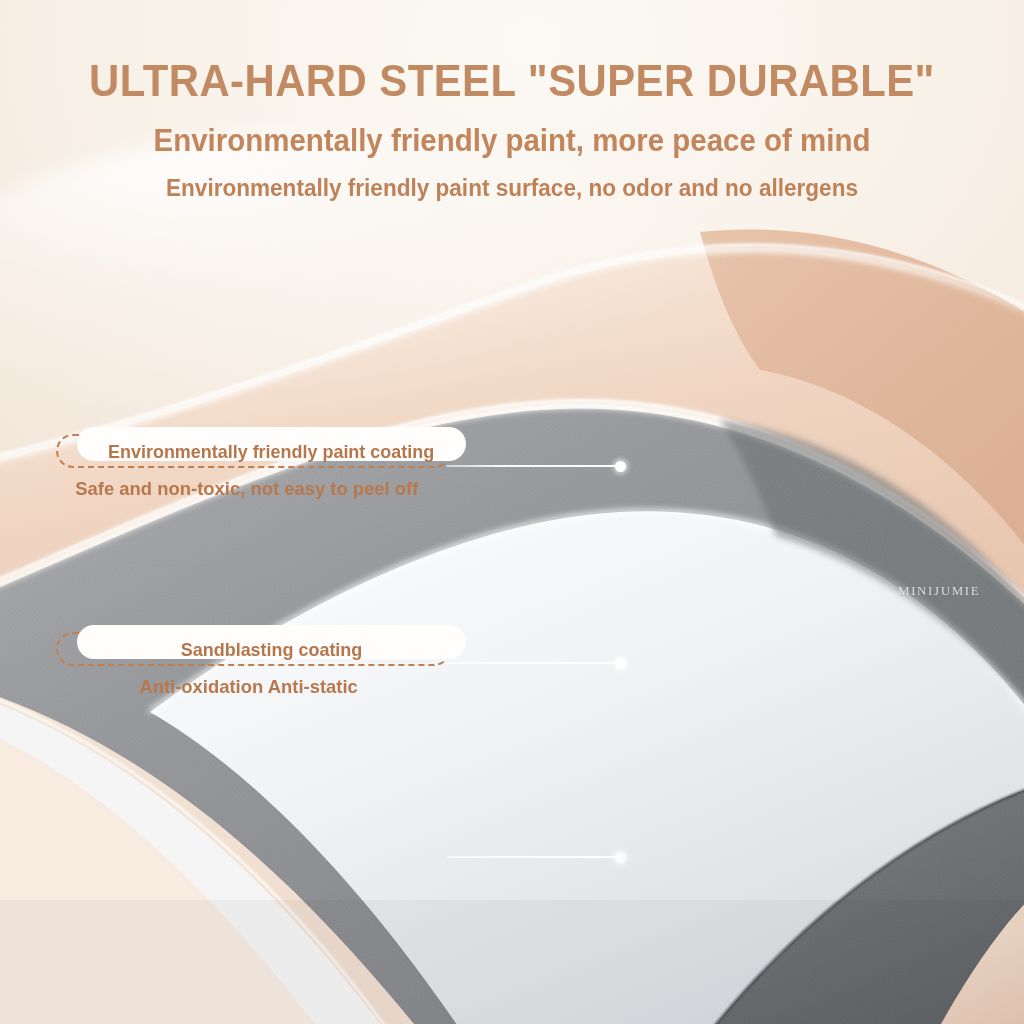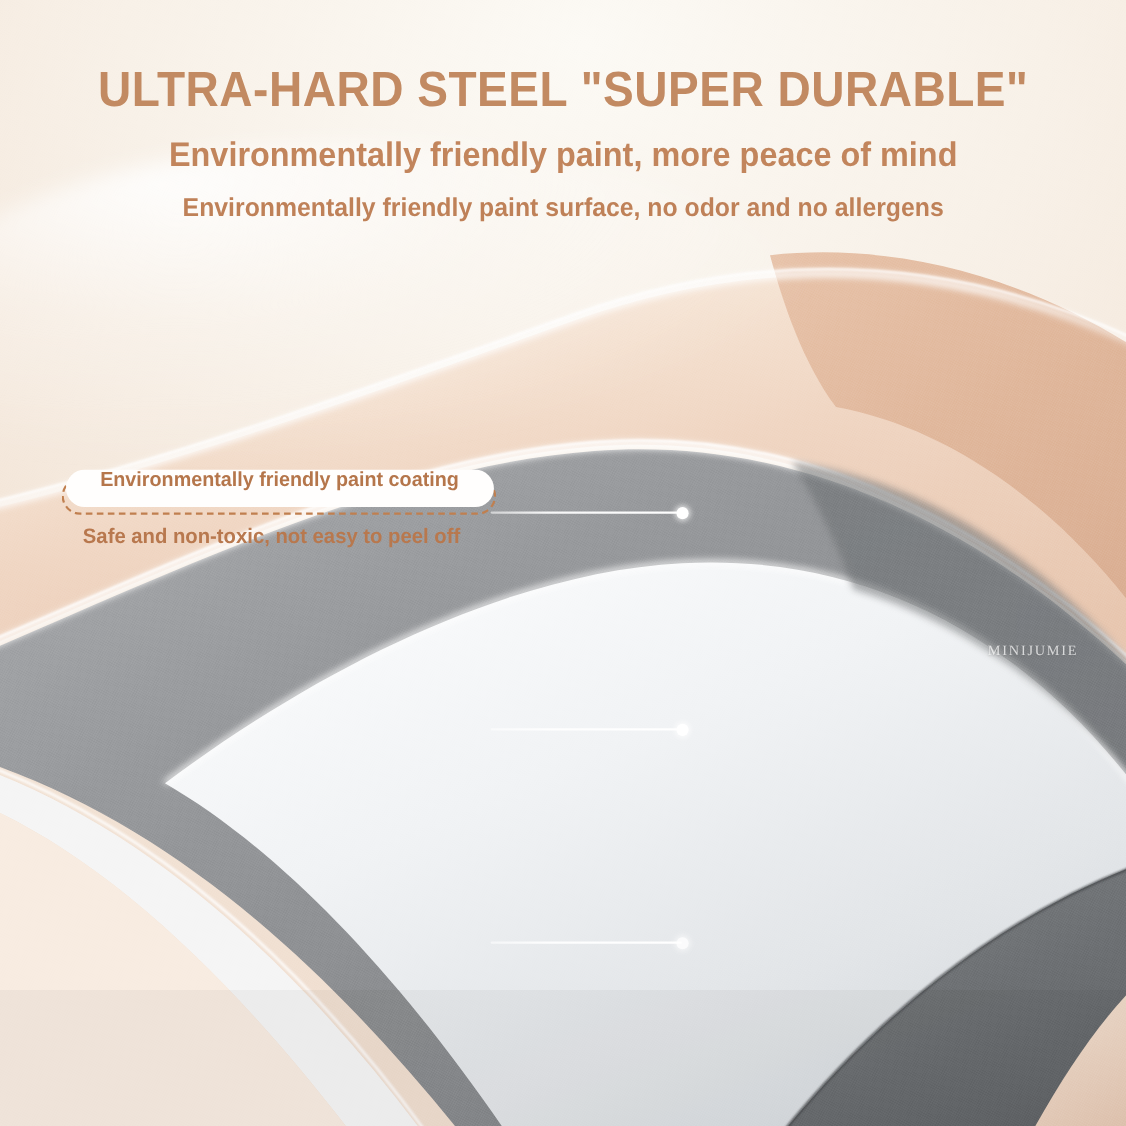--- a/index.html
+++ b/index.html
@@ -74,25 +74,25 @@
     position:absolute;
     left:0; top:7px;
     width:395px; height:34px;
     border:2.1px dashed #c07f4f;
     border-radius:20px;
     background:transparent;
   }
   
   .pill {
     position:absolute;
-    left:4px; top:0;
+    left:21px; top:0;
     width:389px; height:34px;
     background:#fffefd;
     border-radius:20px;
-    display:flex; align-items:flex-start; justify-content:center;
+    display:flex; align-items:flex-end; justify-content:center;
   }
   .pill-label {
     font-size:18.5px;
     font-weight:bold;
     color:#b5764b;
     transform:scaleX(.97);
     white-space:nowrap;
     line-height:1;
   }
 
@@ -257,19 +257,28 @@
       <div class="pill-dash"></div>
       <div class="pill">
         <span class="pill-label">Environmentally friendly paint coating</span>
       </div>
     </div>
     <div class="caption">Safe and non-toxic, not easy to peel off</div>
   </div>
   <div class="leader" style="left:446px; top:465px; width:174px;"></div>
   <div class="leader-dot" style="left:615px; top:461px;"></div>
 
+  <div class="callout" style="left:56px; top:625px;">
+    <div class="pill-wrap">
+      <div class="pill-dash"></div>
+      <div class="pill">
+        <span class="pill-label">Sandblasting coating</span>
+      </div>
+    </div>
+    <div class="caption" style="left:80px;">Anti-oxidation Anti-static</div>
+  </div>
   <div class="leader" style="left:446px; top:662px; width:174px;"></div>
   <div class="leader-dot" style="left:615px; top:658px;"></div>
 
   <div class="leader" style="left:446px; top:856px; width:174px;"></div>
   <div class="leader-dot" style="left:615px; top:852px; opacity:.85;"></div>
 
 </div>
 
 </body></html>

